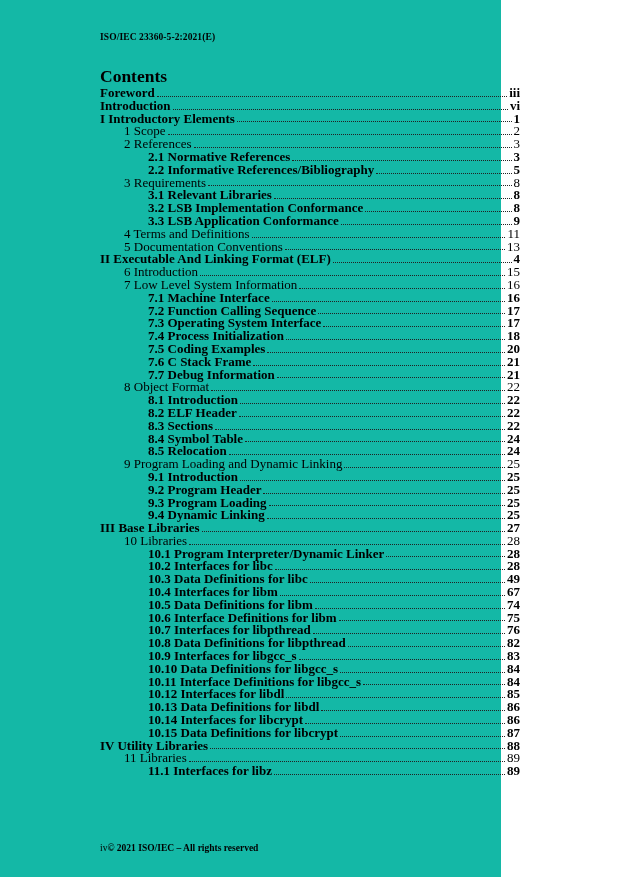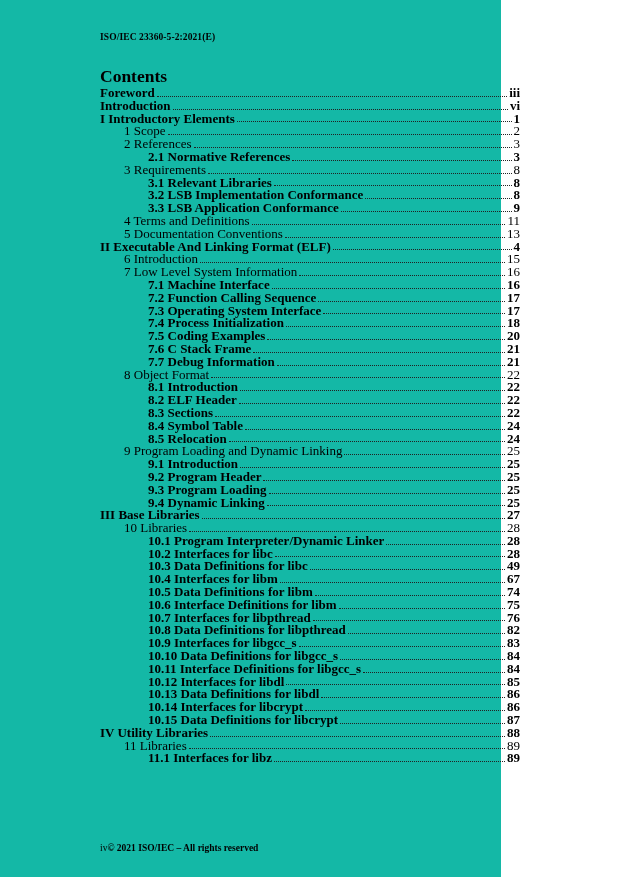--- a/index.html
+++ b/index.html
@@ -95,20 +95,25 @@
       <div class="toc-row lvl-1">
         <span class="toc-label">2 References</span>
         <span class="leader"></span>
         <span class="toc-page">3</span>
       </div>
       <div class="toc-row lvl-2">
         <span class="toc-label">2.1 Normative References</span>
         <span class="leader"></span>
         <span class="toc-page">3</span>
       </div>
+      <div class="toc-row lvl-2">
+        <span class="toc-label">2.2 Informative References/Bibliography</span>
+        <span class="leader"></span>
+        <span class="toc-page">5</span>
+      </div>
       <div class="toc-row lvl-1">
         <span class="toc-label">3 Requirements</span>
         <span class="leader"></span>
         <span class="toc-page">8</span>
       </div>
       <div class="toc-row lvl-2">
         <span class="toc-label">3.1 Relevant Libraries</span>
         <span class="leader"></span>
         <span class="toc-page">8</span>
       </div>

